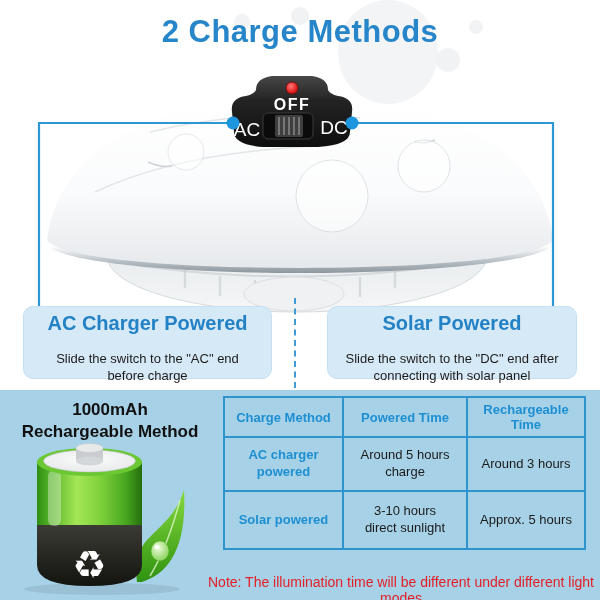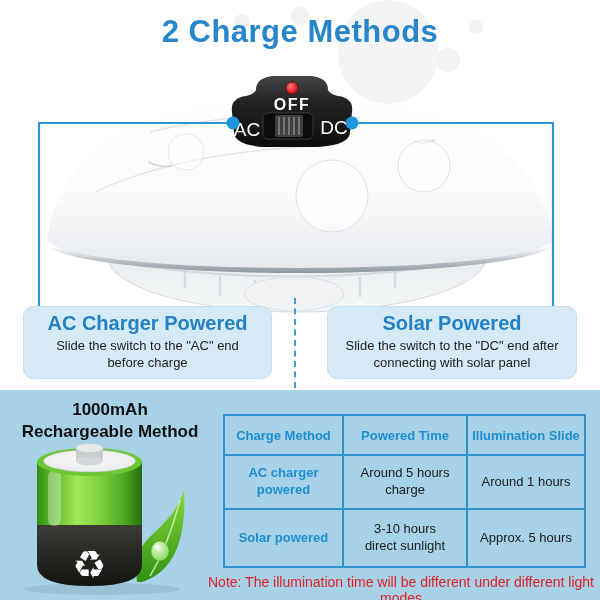--- a/index.html
+++ b/index.html
@@ -16,33 +16,33 @@
     position:absolute;top:306px;height:73px;background:#d6e9f6;
     border:1px solid #c6dff2;border-radius:10px;z-index:3;
     display:flex;flex-direction:column;align-items:center;justify-content:flex-start;
     box-sizing:border-box;padding-top:5px;
   }
   .callout-box.ac{left:23px;width:249px;}
   .callout-box.solar{left:327px;width:250px;}
   .callout-heading{font-size:20px;font-weight:bold;color:#2382c6;line-height:1.15;}
   .callout-body{
     font-size:13px;color:#1c1c1c;text-align:center;line-height:1.28;
-    white-space:pre-line;margin-top:3px;
+    white-space:pre-line;margin-top:16px;
   }
   .bottom-section{
     position:absolute;left:0;top:390px;width:600px;height:210px;
     background:#a6d1e6;z-index:1;
   }
   .battery-label{
     position:absolute;left:10px;top:399px;width:200px;text-align:center;
     font-size:17px;font-weight:bold;color:#111;line-height:1.3;
     white-space:pre-line;z-index:3;
   }
   .spec-table{
-    position:absolute;left:223px;top:414px;z-index:3;
+    position:absolute;left:223px;top:396px;z-index:3;
     border-collapse:collapse;table-layout:fixed;
   }
   .spec-table th,.spec-table td{
     border:2px solid #2e93cf;text-align:center;vertical-align:middle;
     padding:0 4px;box-sizing:border-box;
   }
   .spec-table th{font-size:13px;font-weight:bold;color:#1d8fd2;}
   .spec-table td{font-size:13px;color:#1b1b1b;line-height:1.3;white-space:pre-line;}
   .spec-table td.method{font-weight:bold;color:#1d8fd2;}
   .col-a{width:119px;} .col-b{width:124px;} .col-c{width:118px;}
@@ -223,29 +223,29 @@
   <table class="spec-table">
     <colgroup>
         <col class="col-a">
         <col class="col-b">
         <col class="col-c">
       </colgroup>
     <thead>
       <tr class="row-head">
         <th>Charge Method</th>
         <th>Powered Time</th>
-        <th>Illumination Slide</th>
+        <th>Rechargeable Time</th>
       </tr>
     </thead>
     <tbody>
       <tr class="row-1">
         <td class="method">AC charger powered</td>
         <td>Around 5 hours
 charge</td>
-        <td>Around 1 hours</td>
+        <td>Around 3 hours</td>
       </tr>
       <tr class="row-2">
         <td class="method">Solar powered</td>
         <td>3-10 hours
 direct sunlight</td>
         <td>Approx. 5 hours</td>
       </tr>
     </tbody>
   </table>
 

